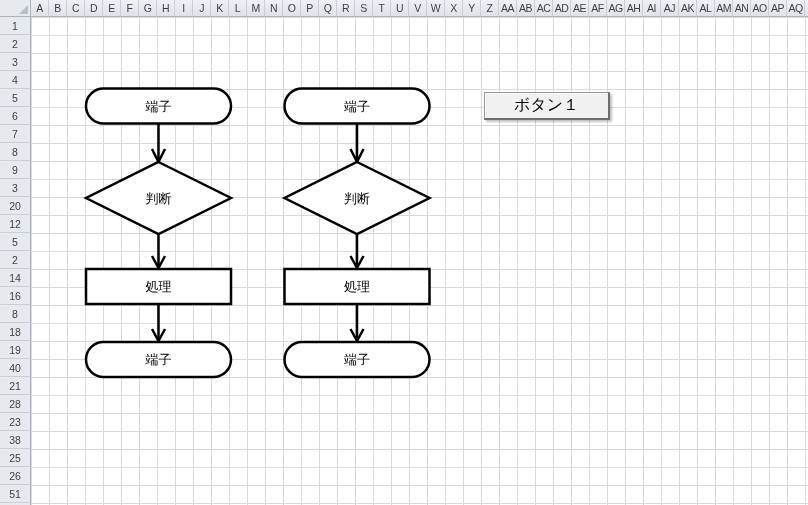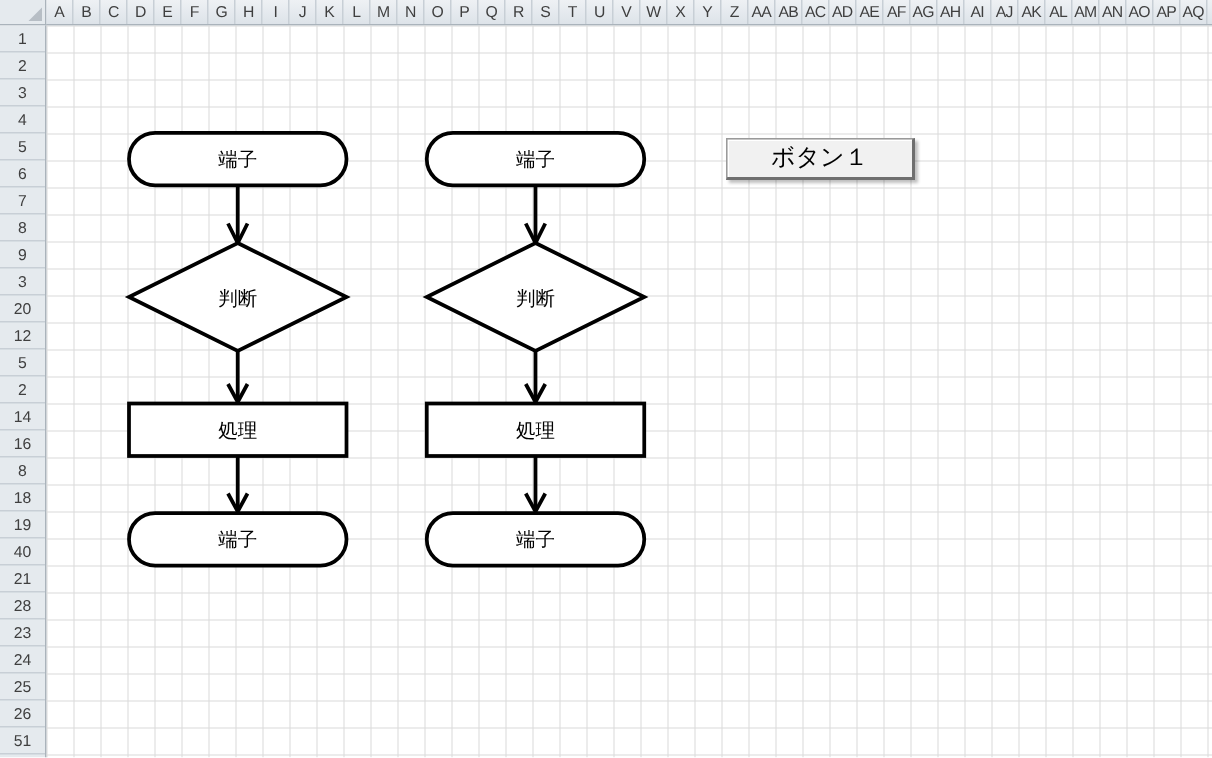--- a/index.html
+++ b/index.html
@@ -168,21 +168,21 @@
       <div class="hcell">2</div>
       <div class="hcell">14</div>
       <div class="hcell">16</div>
       <div class="hcell">8</div>
       <div class="hcell">18</div>
       <div class="hcell">19</div>
       <div class="hcell">40</div>
       <div class="hcell">21</div>
       <div class="hcell">28</div>
       <div class="hcell">23</div>
-      <div class="hcell">24</div>
+      <div class="hcell">38</div>
       <div class="hcell">25</div>
       <div class="hcell">26</div>
       <div class="hcell">51</div>
     </div>
 
   <div class="grid"></div>
 
   <svg class="overlay" viewBox="0 0 808 505" xmlns="http://www.w3.org/2000/svg">
 
     <g>

